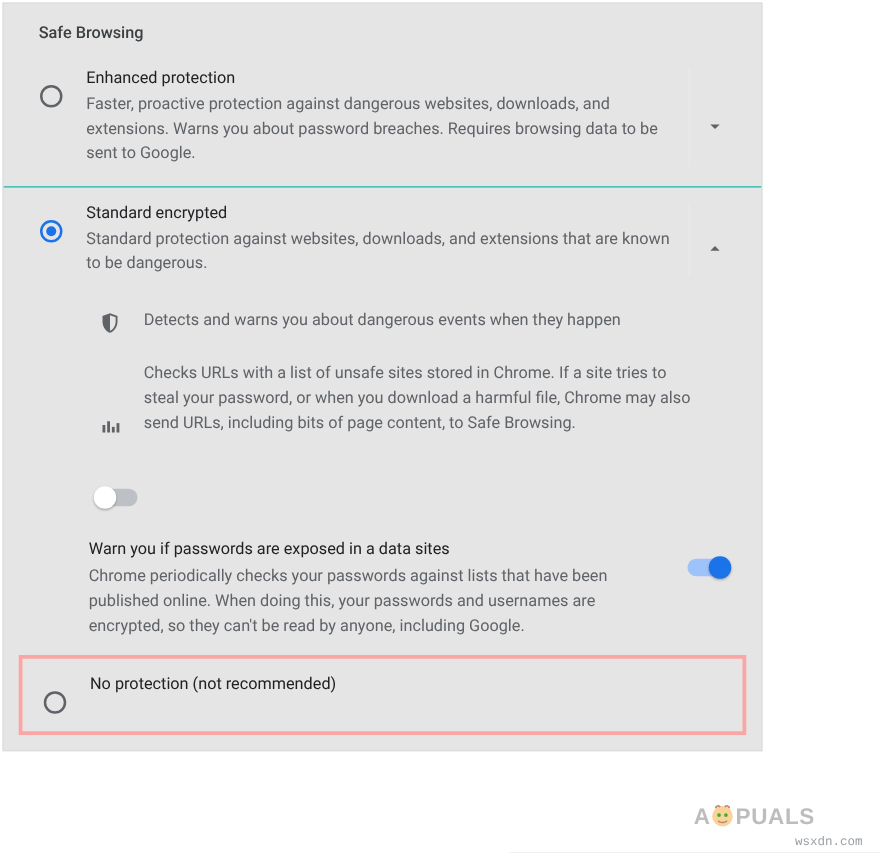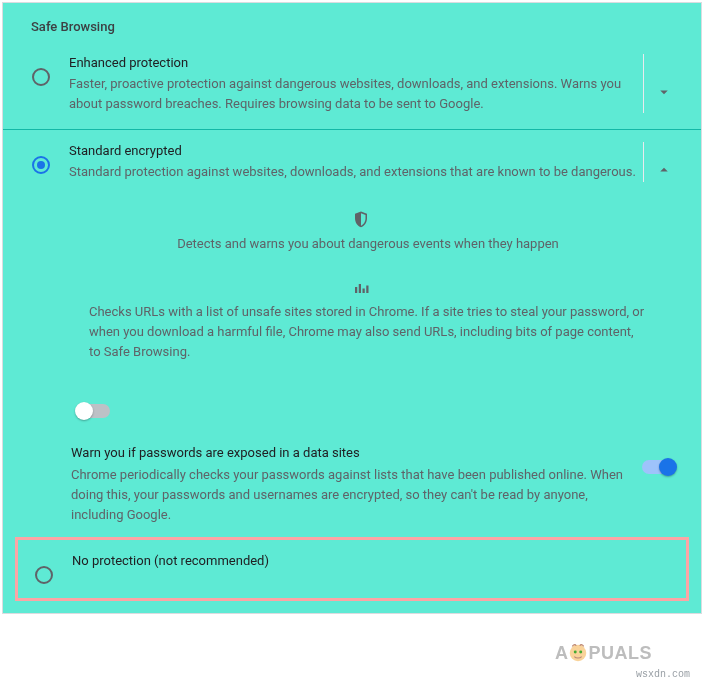--- a/index.html
+++ b/index.html
@@ -9,23 +9,23 @@
     }
     body {
       font-family: Roboto, Arial, sans-serif;
       background: #fff;
       width: 704px;
       height: 682px;
       position: relative;
     }
     .settings-card {
       border: 1px solid #dadce0;
-      width: 700px;
+      width: 608px;
       margin: 2px;
-      background: #5eead4;
+      background: #e5e5e5;
     }
     .section-header {
       font-size: 13px;
       color: #3c4043;
       font-weight: 500;
       padding: 16px 20px 8px 28px;
     }
     .option-row {
       display: flex;
       align-items: flex-start;
@@ -89,23 +89,22 @@
       margin-left: 6px;
     }
     .chev {
       width: 18px;
       height: 18px;
       fill: #5f6368;
       cursor: pointer;
     }
     .detail-row {
       display: flex;
-      align-items: center;
+      align-items: flex-end;
       padding: 10px 54px 12px 72px;
-      flex-direction: column;
     }
     .detail-icon {
       flex: 0 0 26px;
       display: flex;
       justify-content: center;
       padding-top: 2px;
     }
     .detail-icon svg {
       width: 18px;
       height: 18px;

